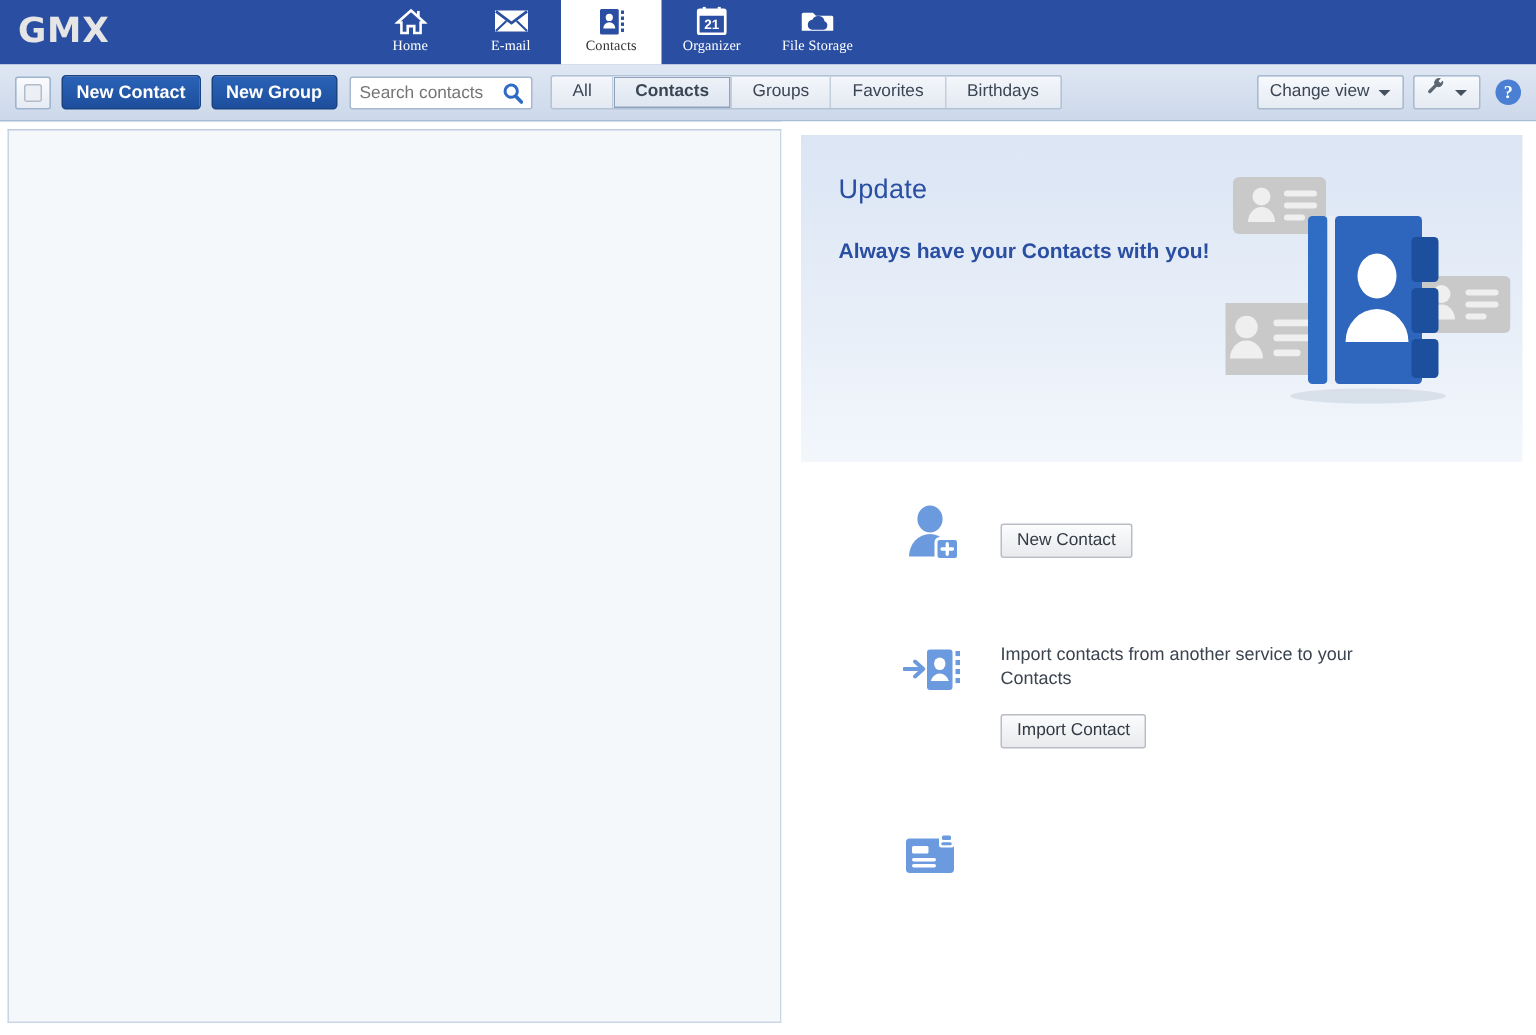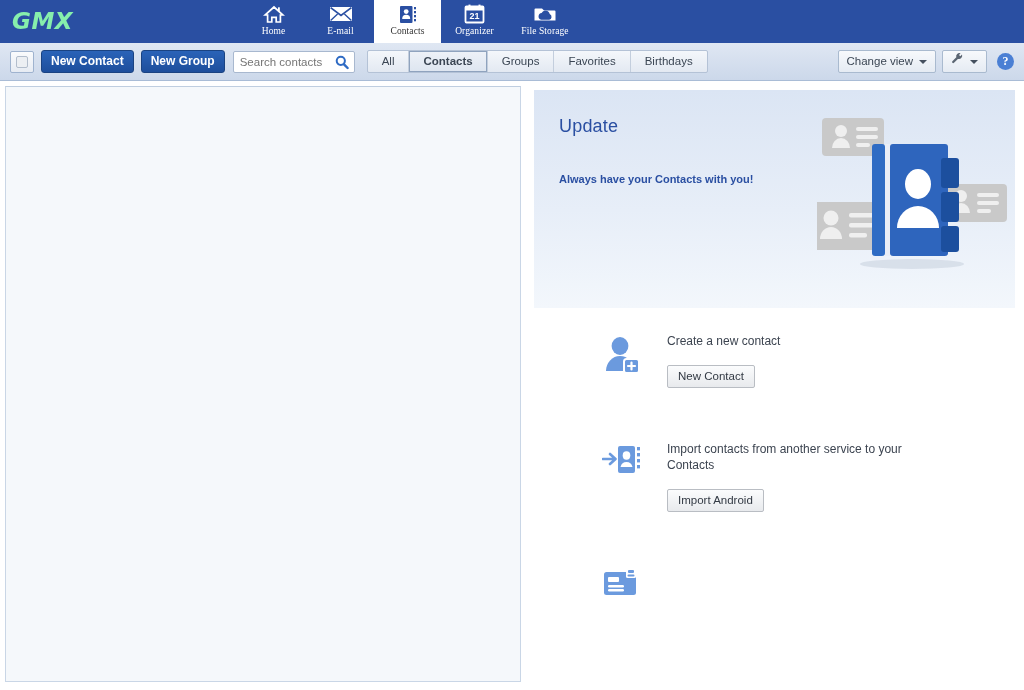--- a/index.html
+++ b/index.html
@@ -14,26 +14,25 @@
   .topnav {
     height: 43px;
     background: #2a4fa2;
     display: flex;
     align-items: flex-end;
     position: relative;
   }
   .logo {
     position: absolute;
     left: 12px; top: 8px;
-    color: #86efac;
+    color: #e5e5e5;
     font-size: 23px;
     font-weight: bold;
     letter-spacing: 0.5px;
     font-family: "DejaVu Sans", sans-serif;
-    font-style: italic;
   }
   .navitems {
     display: flex;
     margin-left: 240px;
     height: 43px;
   }
   .navitem {
     width: 67px;
     height: 43px;
     display: flex;
@@ -205,23 +204,23 @@
     position: absolute;
     left: 25px; top: 26px;
     font-size: 18px;
     font-weight: normal;
     color: #2a4fa2;
     letter-spacing: 0.2px;
     font-family: "Liberation Sans", sans-serif;
   }
   .banner h2 {
     position: absolute;
-    left: 25px; top: 76px;
+    left: 25px; top: 64px;
     width: 250px;
-    font-size: 11px;
+    font-size: 14px;
     font-weight: bold;
     color: #2a4fa2;
     line-height: 27px;
   }
   .banner p {
     position: absolute;
     left: 25px; top: 136px;
     width: 252px;
     font-size: 12px;
     color: #3c4450;
@@ -447,41 +446,40 @@
       <div class="arow">
         <div class="aicon">
           <svg width="40" height="40" viewBox="0 0 40 40">
             <ellipse cx="18" cy="11" rx="8.4" ry="9" fill="#6b9ade"></ellipse>
             <path d="M4 36 a14 15 0 0 1 28 0 z" fill="#6b9ade"></path>
             <rect x="22" y="24" width="15" height="14" rx="2.5" fill="#6b9ade" stroke="#fff" stroke-width="2"></rect>
             <path d="M29.5 27.5 v7 M26 31 h7" stroke="#fff" stroke-width="2.2" stroke-linecap="round"></path>
           </svg>
         </div>
         <div class="atext">
-          <div class="atitle">Create a new contact</div>
           <button class="abtn">New Contact</button>
         </div>
       </div>
 
       <div class="arow">
         <div class="aicon">
           <svg width="40" height="34" viewBox="0 0 40 34">
             <path d="M1 16 h11 M8 11 l5.5 5 -5.5 5" fill="none" stroke="#6b9ade" stroke-width="2.6" stroke-linecap="round" stroke-linejoin="round"></path>
             <rect x="16" y="3" width="17" height="27" rx="2" fill="#6b9ade"></rect>
             <ellipse cx="24.5" cy="12.5" rx="3.8" ry="4.2" fill="#ffffff"></ellipse>
             <path d="M18.5 24 a6.2 6.6 0 0 1 12 0 z" fill="#ffffff"></path>
             <rect x="35" y="4" width="3" height="3.4" fill="#6b9ade"></rect>
             <rect x="35" y="10" width="3" height="3.4" fill="#6b9ade"></rect>
             <rect x="35" y="16" width="3" height="3.4" fill="#6b9ade"></rect>
             <rect x="35" y="22" width="3" height="3.4" fill="#6b9ade"></rect>
           </svg>
         </div>
         <div class="atext">
           <div class="atitle">Import contacts from another service to your Contacts</div>
-          <button class="abtn">Import Android</button>
+          <button class="abtn">Import Contact</button>
         </div>
       </div>
 
       <div class="arow">
         <div class="aicon">
           <svg width="40" height="32" viewBox="0 0 40 32">
             <rect x="2" y="5" width="32" height="23" rx="2.5" fill="#6b9ade"></rect>
             <rect x="6" y="10" width="11" height="5" rx="1" fill="#ffffff"></rect>
             <rect x="6" y="18" width="16" height="2.4" rx="1.2" fill="#ffffff"></rect>
             <rect x="6" y="22" width="16" height="2.4" rx="1.2" fill="#ffffff"></rect>

